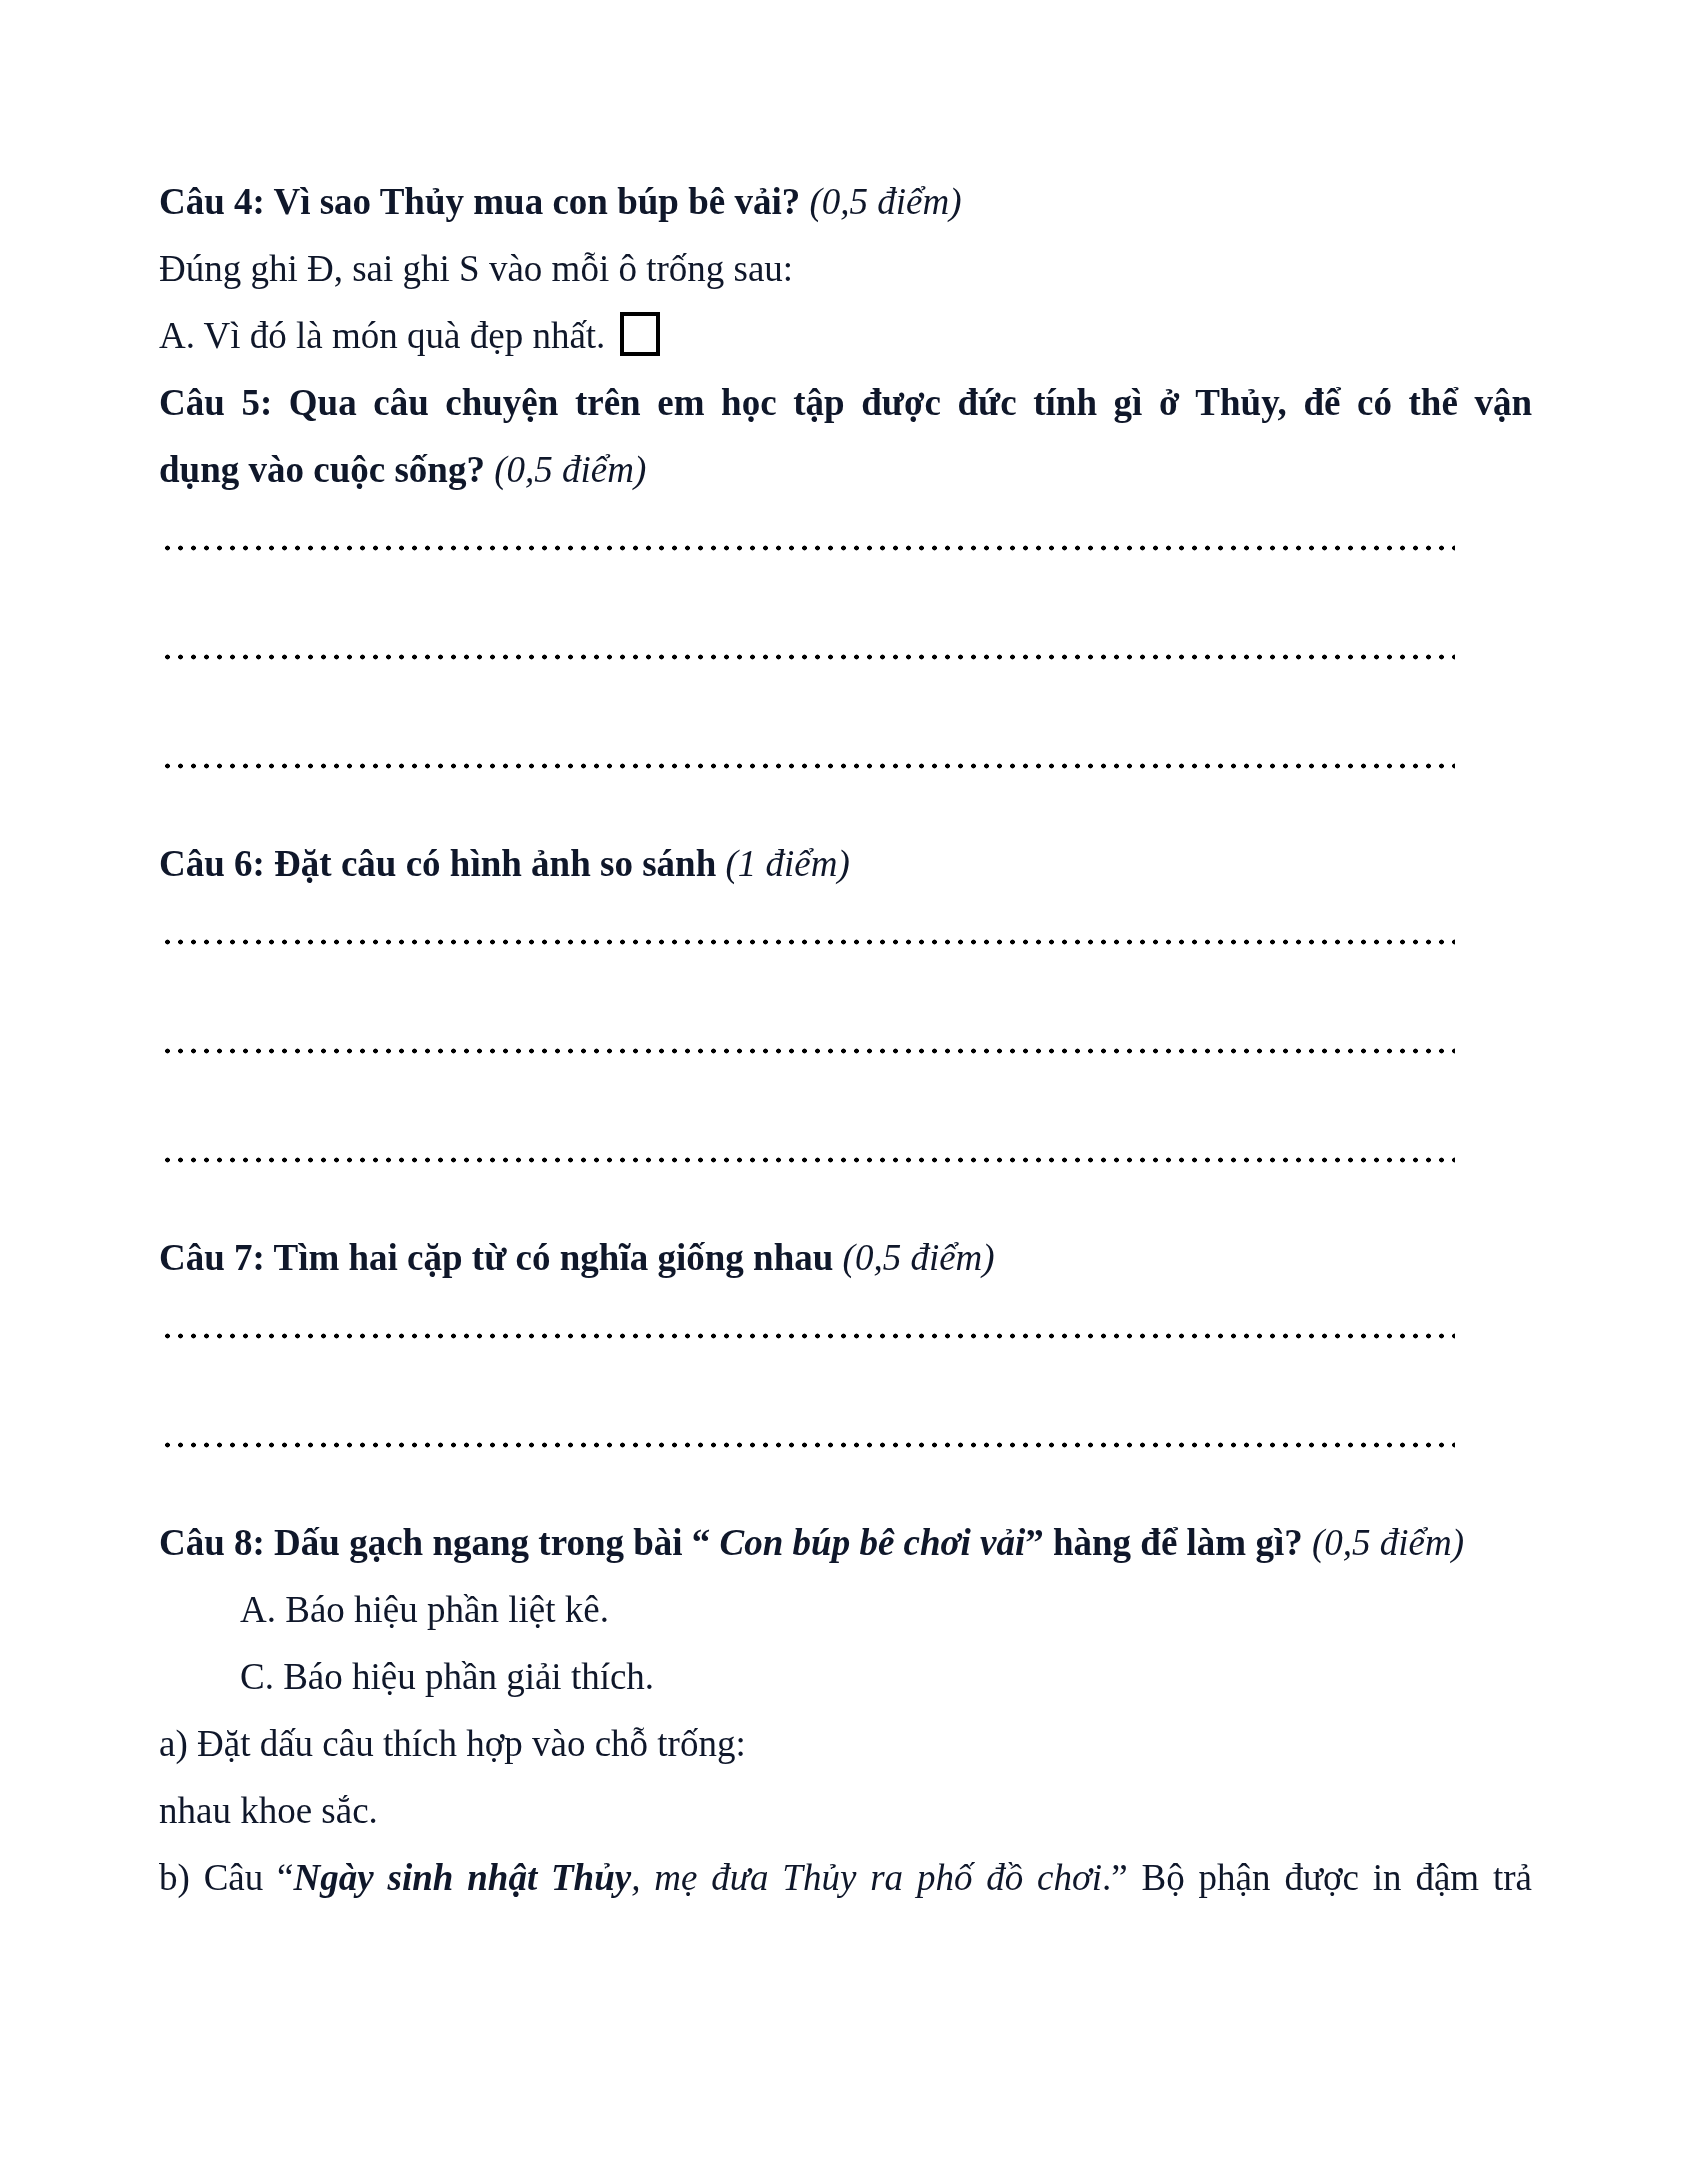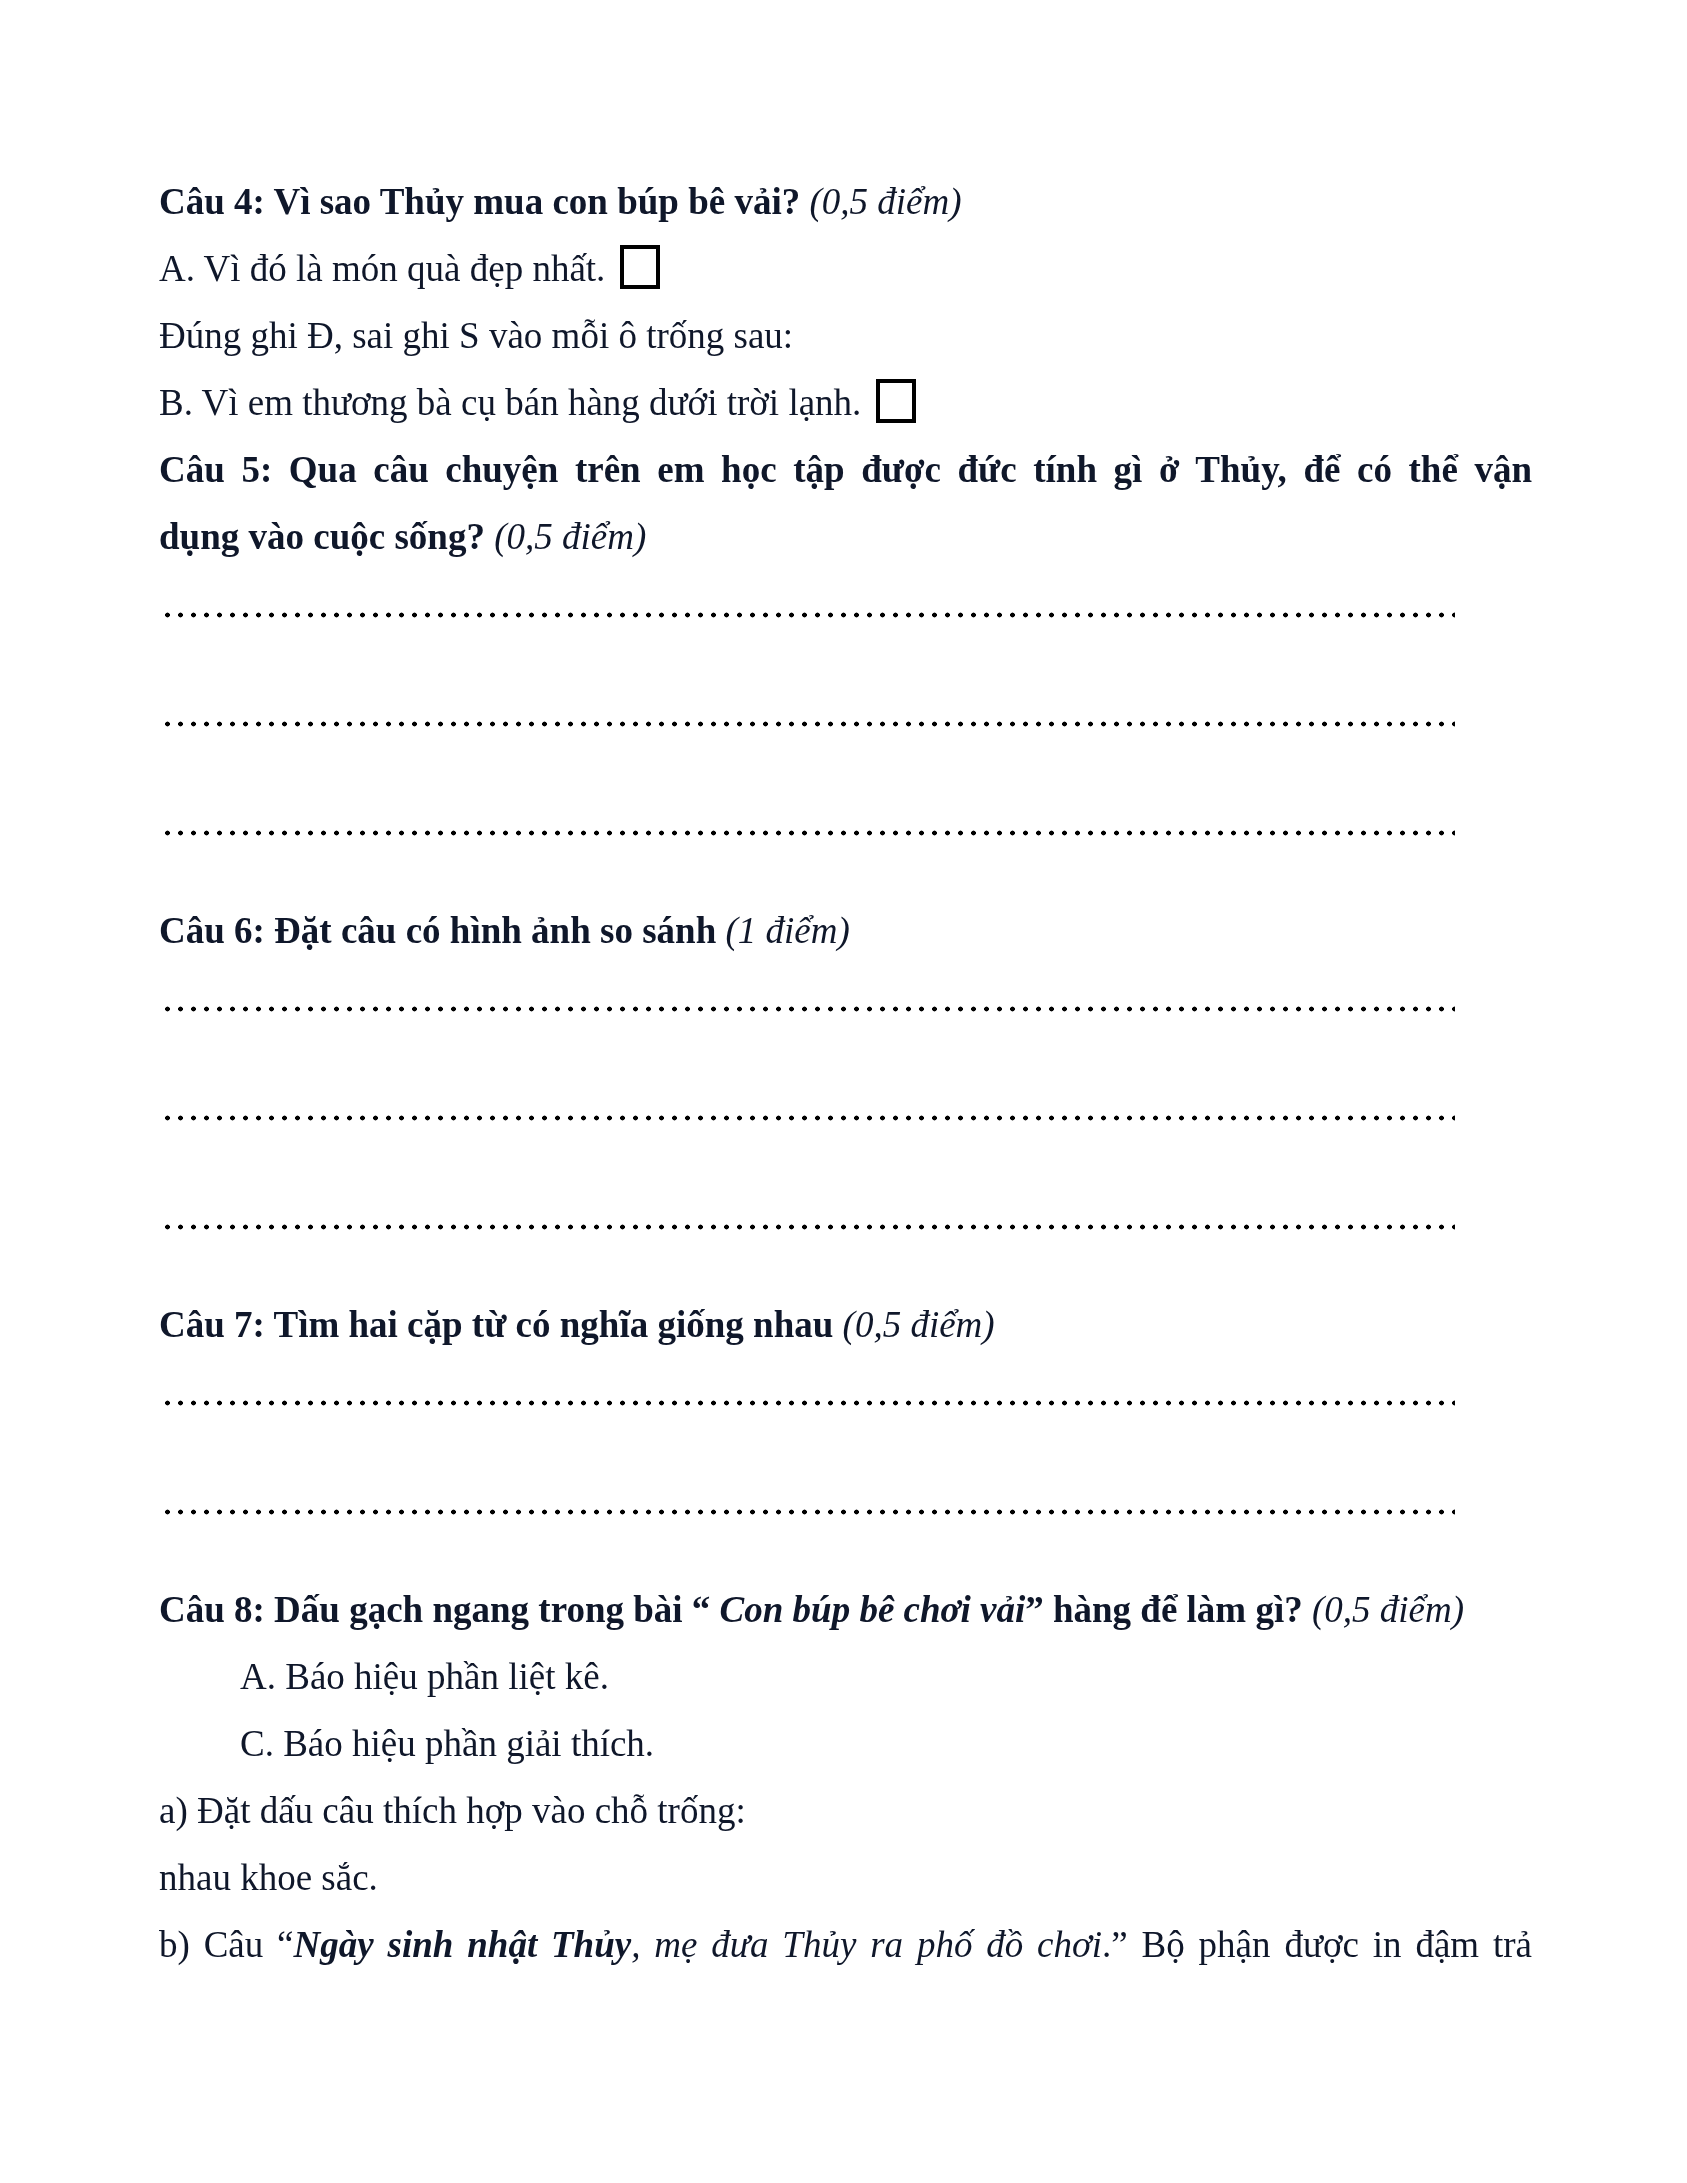--- a/index.html
+++ b/index.html
@@ -39,23 +39,22 @@
     background-repeat: repeat-x;
     background-position: left center;
   }
 </style>
 </head>
 <body>
 
 <div class="page">
   <div class="doc" id="doc">
       <div class="line"><span class="b ">Câu 4: Vì sao Thủy mua con búp bê vải? </span><span class="i">(0,5 điểm)</span></div>
+      <div class="line"><span class="">Đúng ghi Đ, sai ghi S vào mỗi ô trống sau:</span></div>
       <div class="line"><span class="">A. Vì đó là món quà đẹp nhất.</span><span class="checkbox"></span></div>
-      <div class="line"><span class="">Đúng ghi Đ, sai ghi S vào mỗi ô trống sau:</span></div>
-      <div class="line"><span class="">B. Vì em thương bà cụ bán hàng dưới trời lạnh.</span><span class="checkbox"></span></div>
       <div class="line justify"><span class="b ">Câu 5: Qua câu chuyện trên em học tập được đức tính gì ở Thủy, để có thể vận</span></div>
       <div class="line"><span class="b ">dụng vào cuộc sống? </span><span class="i">(0,5 điểm)</span></div>
       <div class="line dots-line">
         <div class="dots"></div>
       </div>
       <div class="line dots-line">
         <div class="dots"></div>
       </div>
       <div class="line dots-line">
         <div class="dots"></div>

